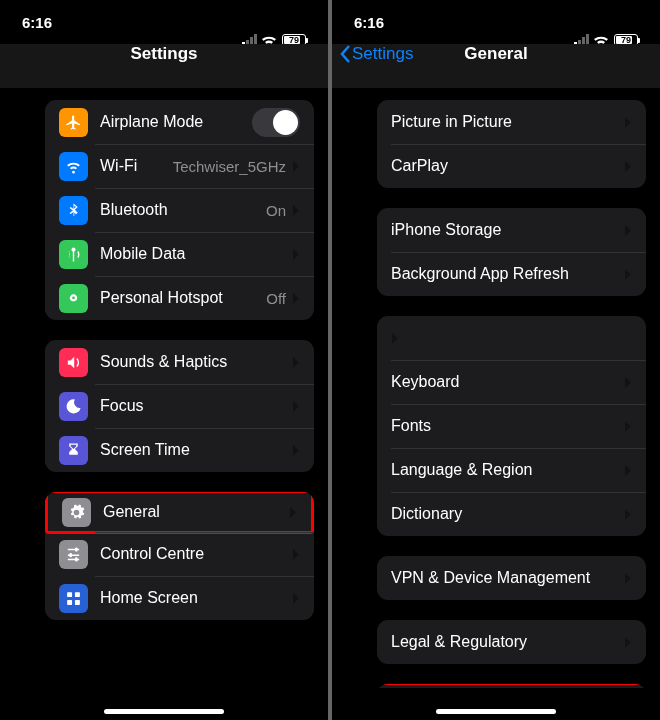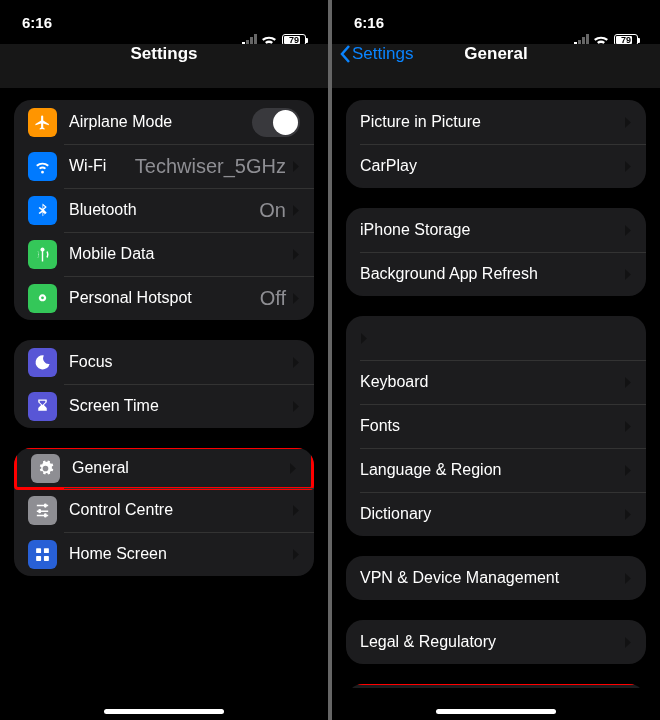--- a/index.html
+++ b/index.html
@@ -10,29 +10,29 @@
 .sb-right { display:flex; align-items:center; gap:5px; font-size:13px;margin-top:35px; }
 .batt { display:inline-flex; align-items:center; gap:2px; font-size:13px; font-weight:600; }
 .batt-box { width:24px; height:12px; border:1px solid #fff; border-radius:3px; position:relative; display:flex; align-items:center; justify-content:center; }
 .batt-box::after { content:""; position:absolute; right:-3px; top:3px; width:2px; height:5px; background:#fff; border-radius:0 1px 1px 0; }
 .batt-fill { position:absolute; left:1px; top:1px; bottom:1px; right:5px; background:#fff; border-radius:1px; }
 .navbar { height:44px; display:flex; align-items:flex-start; justify-content:center; position:relative; background:#171717; }
 .nav-title { color:#fff; font-size:17px; font-weight:600; }
 .nav-back { position:absolute; left:8px; display:flex; align-items:center; color:#0a84ff; font-size:17px; }
 .nav-back svg { width:12px; height:20px; }
 .scroll { height:600px; overflow-y:auto; padding:0 14px 40px; }
-.group { margin-top:20px; background:#1c1c1e; border-radius:17px; overflow:hidden; }
+.group { margin-top:20px; background:#1c1c1e; border-radius:11px; overflow:hidden;margin-left:31px; }
 .group.first { margin-top:12px; }
 .row { display:flex; align-items:center; height:44px; padding:0 14px; position:relative; }
 .row + .row::before { content:""; position:absolute; left:50px; right:0; top:0; height:0.5px; background:#333; }
 .p2 .row + .row::before { left:14px; }
 .icon { width:29px; height:29px; border-radius:6px; display:flex; align-items:center; justify-content:center; margin-right:12px; flex-shrink:0; }
 .icon svg { width:17px; height:17px; fill:#fff; }
 .lbl { color:#fff; font-size:16px; flex:1; }
-.val { color:#8e8e93; font-size:20px; margin-right:6px; }
+.val { color:#8e8e93; font-size:15px; margin-right:6px; }
 .chev { width:8px; height:13px; opacity:.35; }
 .toggle { width:48px; height:29px; background:#39393d; border-radius:15px; position:relative; }
 .toggle .knob { position:absolute; right:2px; top:2px; width:25px; height:25px; background:#fff; border-radius:50%; }
 .hl { border:3px solid #ff0000; border-radius:4px; margin-top:-2px; margin-bottom:-2px; }
 .homebar { position:absolute; bottom:6px; left:50%; transform:translateX(-50%); width:120px; height:5px; background:#fff; border-radius:3px; }
 
 .bg-orange{background:#ff9500}.bg-blue{background:#007aff}.bg-green{background:#34c759}.bg-red{background:#ff3b30}.bg-pink{background:#ff2d55}.bg-indigo{background:#5856d6}.bg-grey{background:#8e8e93}.bg-darkblue{background:#2860d6}
 .scroll::-webkit-scrollbar{width:0}
 </style>
 </head>
@@ -138,20 +138,31 @@
           <span class="lbl">Personal Hotspot</span>
           <span class="val">Off</span>
           <svg class="chev">
               <use href="#chev"></use>
             </svg>
         </div>
       </div>
 
       <div class="group">
         <div class="row">
+          <span class="icon bg-pink">
+              <svg viewBox="0 0 24 24">
+                <path d="M4 9v6h4l5 5V4L8 9zm12-2a8 8 0 010 10l1.5 1.5a10 10 0 000-13z"></path>
+              </svg>
+            </span>
+          <span class="lbl">Sounds &amp; Haptics</span>
+          <svg class="chev">
+              <use href="#chev"></use>
+            </svg>
+        </div>
+        <div class="row">
           <span class="icon bg-indigo">
               <svg viewBox="0 0 24 24">
                 <path d="M14 2a10 10 0 108 12 8 8 0 01-8-12z"></path>
               </svg>
             </span>
           <span class="lbl">Focus</span>
           <svg class="chev">
               <use href="#chev"></use>
             </svg>
         </div>

